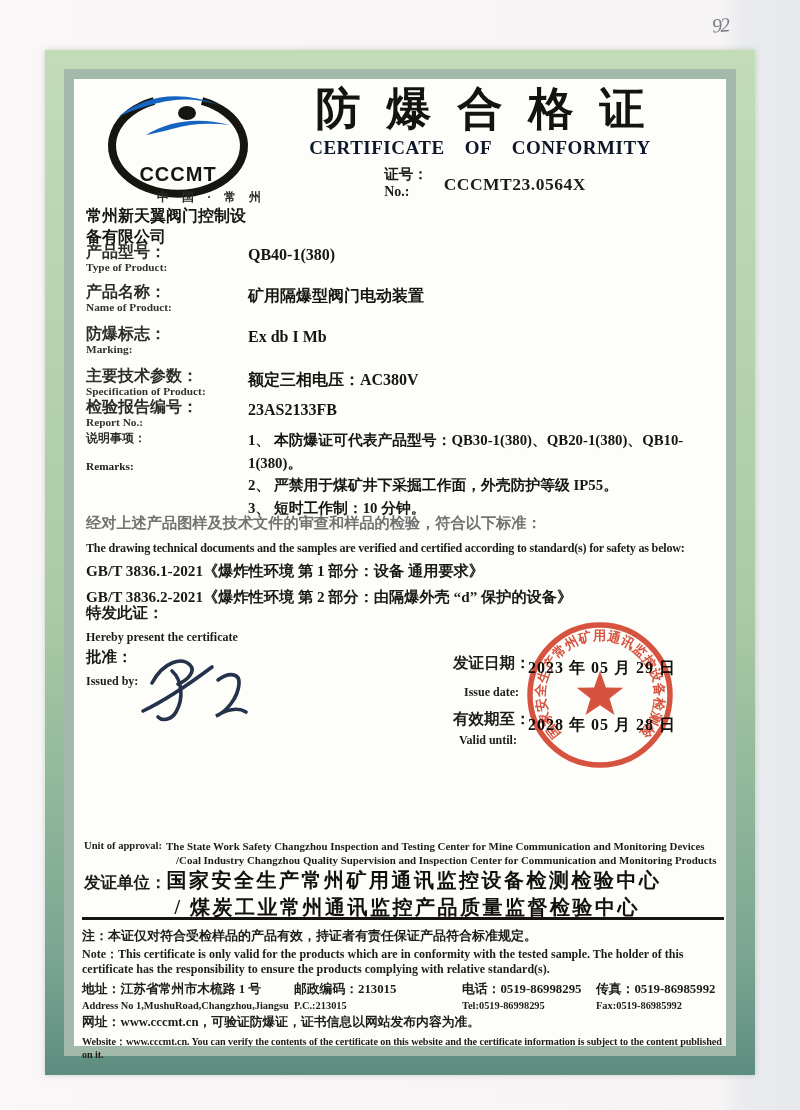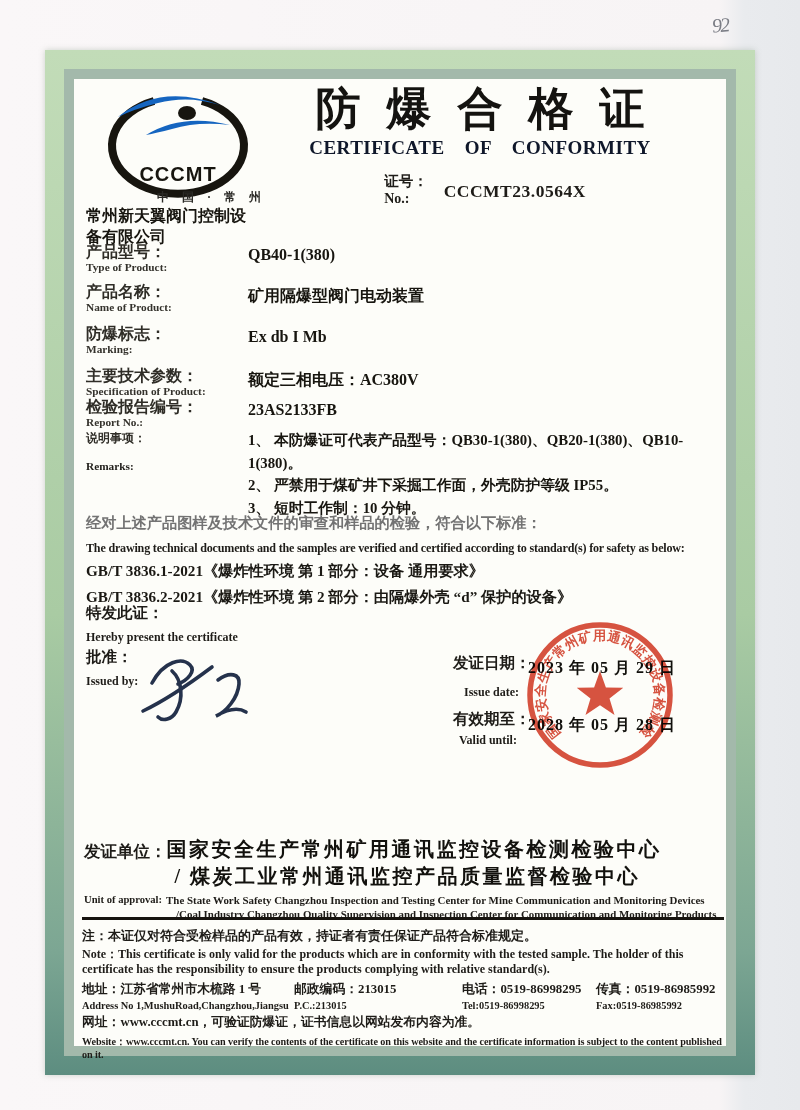--- a/index.html
+++ b/index.html
@@ -34,21 +34,21 @@
   }
   .title{
     position:absolute;left:160px;right:0;top:0;text-align:center;
     font-size:45px;font-weight:600;letter-spacing:26px;padding-left:26px;color:#141310;
   }
   .subtitle{
     position:absolute;left:160px;right:0;top:58px;text-align:center;
     font-size:19px;font-weight:700;word-spacing:15px;letter-spacing:.5px;color:#0f172a;
   }
   .certno{
-    position:absolute;left:170px;right:0;top:93px;
+    position:absolute;left:170px;right:0;top:86px;
     display:flex;justify-content:center;align-items:center;gap:16px;
   }
   .certno .lbls{text-align:left;}
   .certno .zh{font-size:14.5px;font-weight:700;}
   .certno .en{font-size:14px;font-weight:700;}
   .certno .val{font-size:17.5px;font-weight:700;letter-spacing:.5px;margin-top:4px;}
 
   
   .frow{display:grid;grid-template-columns:162px 1fr;height:40px;}
   .frow .lab .zh{font-size:16px;font-weight:700;color:#2f2d27;line-height:19px;}
@@ -222,32 +222,32 @@
           <circle cx="76" cy="76" r="70" fill="none" stroke="#d4402c" stroke-width="5.5"></circle>
           <path id="sealArc" d="M37.1,114.9 A55,55 0 1 1 114.9,114.9" fill="none"></path>
           <text font-size="13.2" fill="#d4402c" font-weight="bold" font-family="Liberation Serif, serif" letter-spacing="0.4">
             <textPath href="#sealArc" startOffset="0">国家安全生产常州矿用通讯监控设备检测检验中心</textPath>
           </text>
           <path fill="#d4402c" d="M76,52 L81.9,68.4 L99.3,68.8 L85.5,79.4 L90.5,96.1 L76,86.2 L61.5,96.1 L66.5,79.4 L52.7,68.8 L70.1,68.4 Z"></path>
         </svg>
       </div>
 
       <div class="abs approval">
+        <div class="appr-row" style="margin-top:3px">
+          <div class="appr-en-label">Unit of approval:</div>
+          <div style="padding-left:4px">
+            <div class="appr-en1">The State Work Safety Changzhou Inspection and Testing Center for Mine Communication and Monitoring Devices</div>
+            <div class="appr-en2">/Coal Industry Changzhou Quality Supervision and Inspection Center for Communication and Monitoring Products</div>
+          </div>
+        </div>
         <div class="appr-row">
           <div class="appr-label">发证单位：</div>
           <div>
             <div class="appr-zh1">国家安全生产常州矿用通讯监控设备检测检验中心</div>
             <div class="appr-zh2">/ 煤炭工业常州通讯监控产品质量监督检验中心</div>
-          </div>
-        </div>
-        <div class="appr-row" style="margin-top:3px">
-          <div class="appr-en-label">Unit of approval:</div>
-          <div style="padding-left:4px">
-            <div class="appr-en1">The State Work Safety Changzhou Inspection and Testing Center for Mine Communication and Monitoring Devices</div>
-            <div class="appr-en2">/Coal Industry Changzhou Quality Supervision and Inspection Center for Communication and Monitoring Products</div>
           </div>
         </div>
       </div>
 
       <div class="abs divider"></div>
 
       <div class="abs footer">
         <div class="note-zh">注：本证仅对符合受检样品的产品有效，持证者有责任保证产品符合标准规定。</div>
         <div class="note-en">Note：This certificate is only valid for the products which are in conformity with the tested sample. The holder of this certificate has the responsibility to ensure the products complying with relative standard(s).</div>
         <div class="addr-zh">

